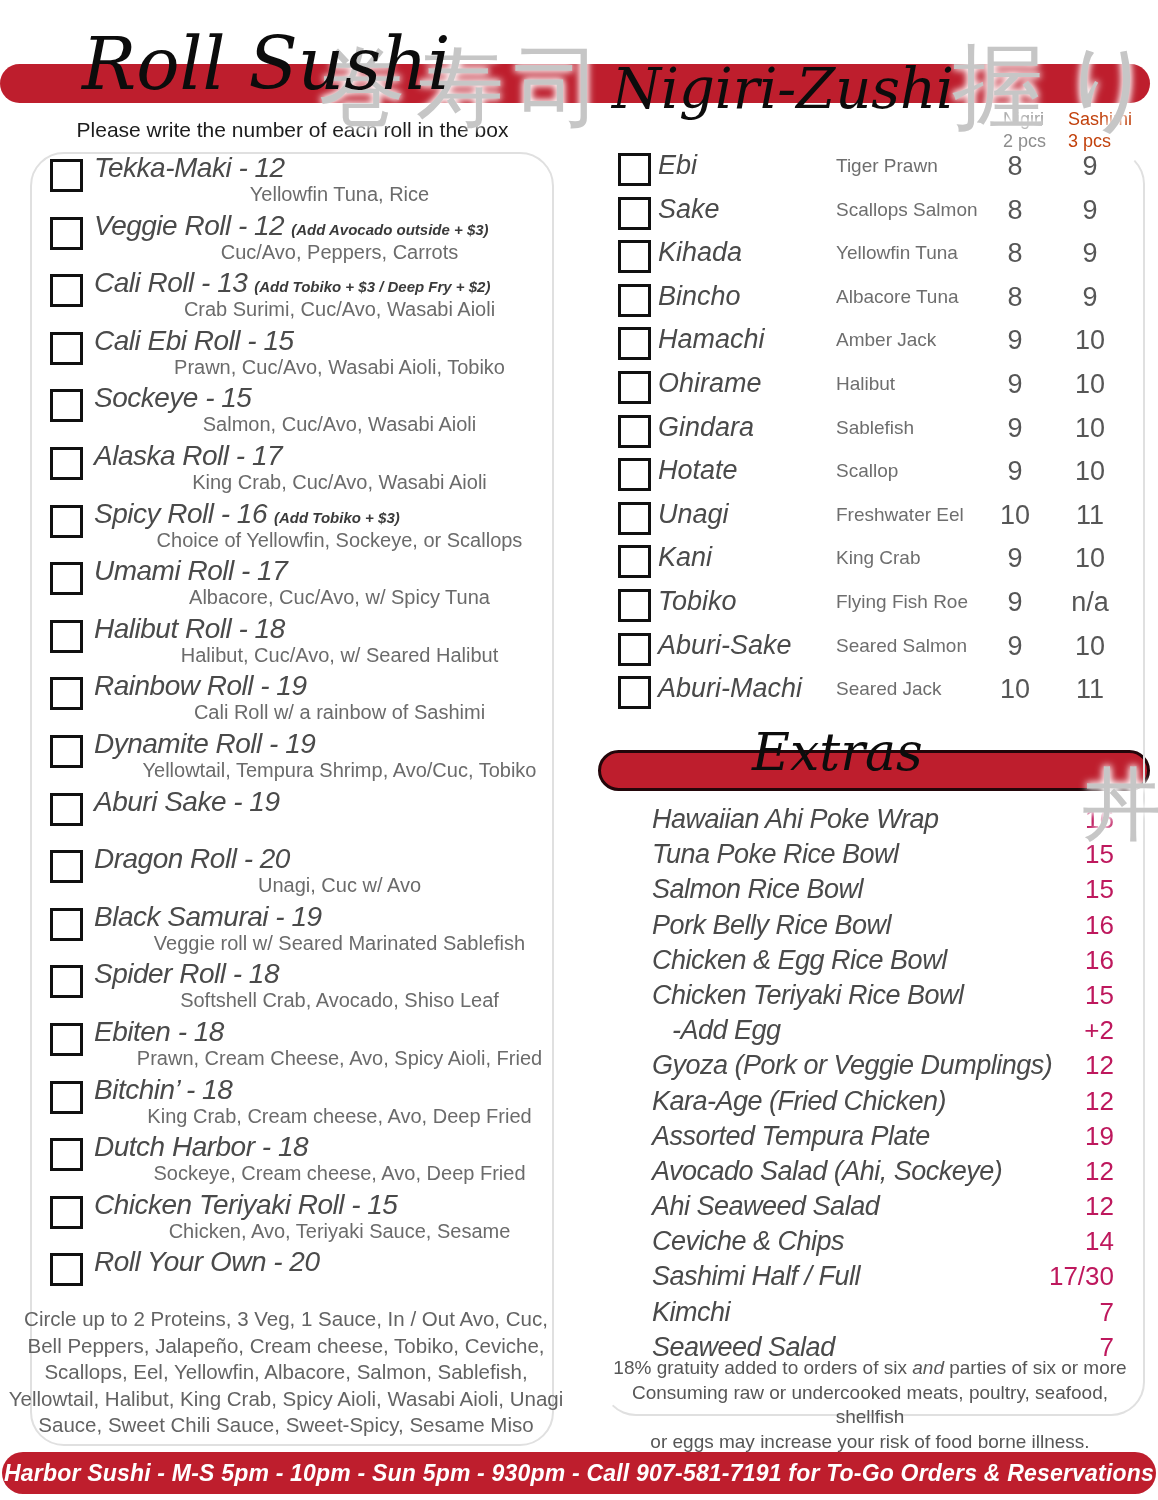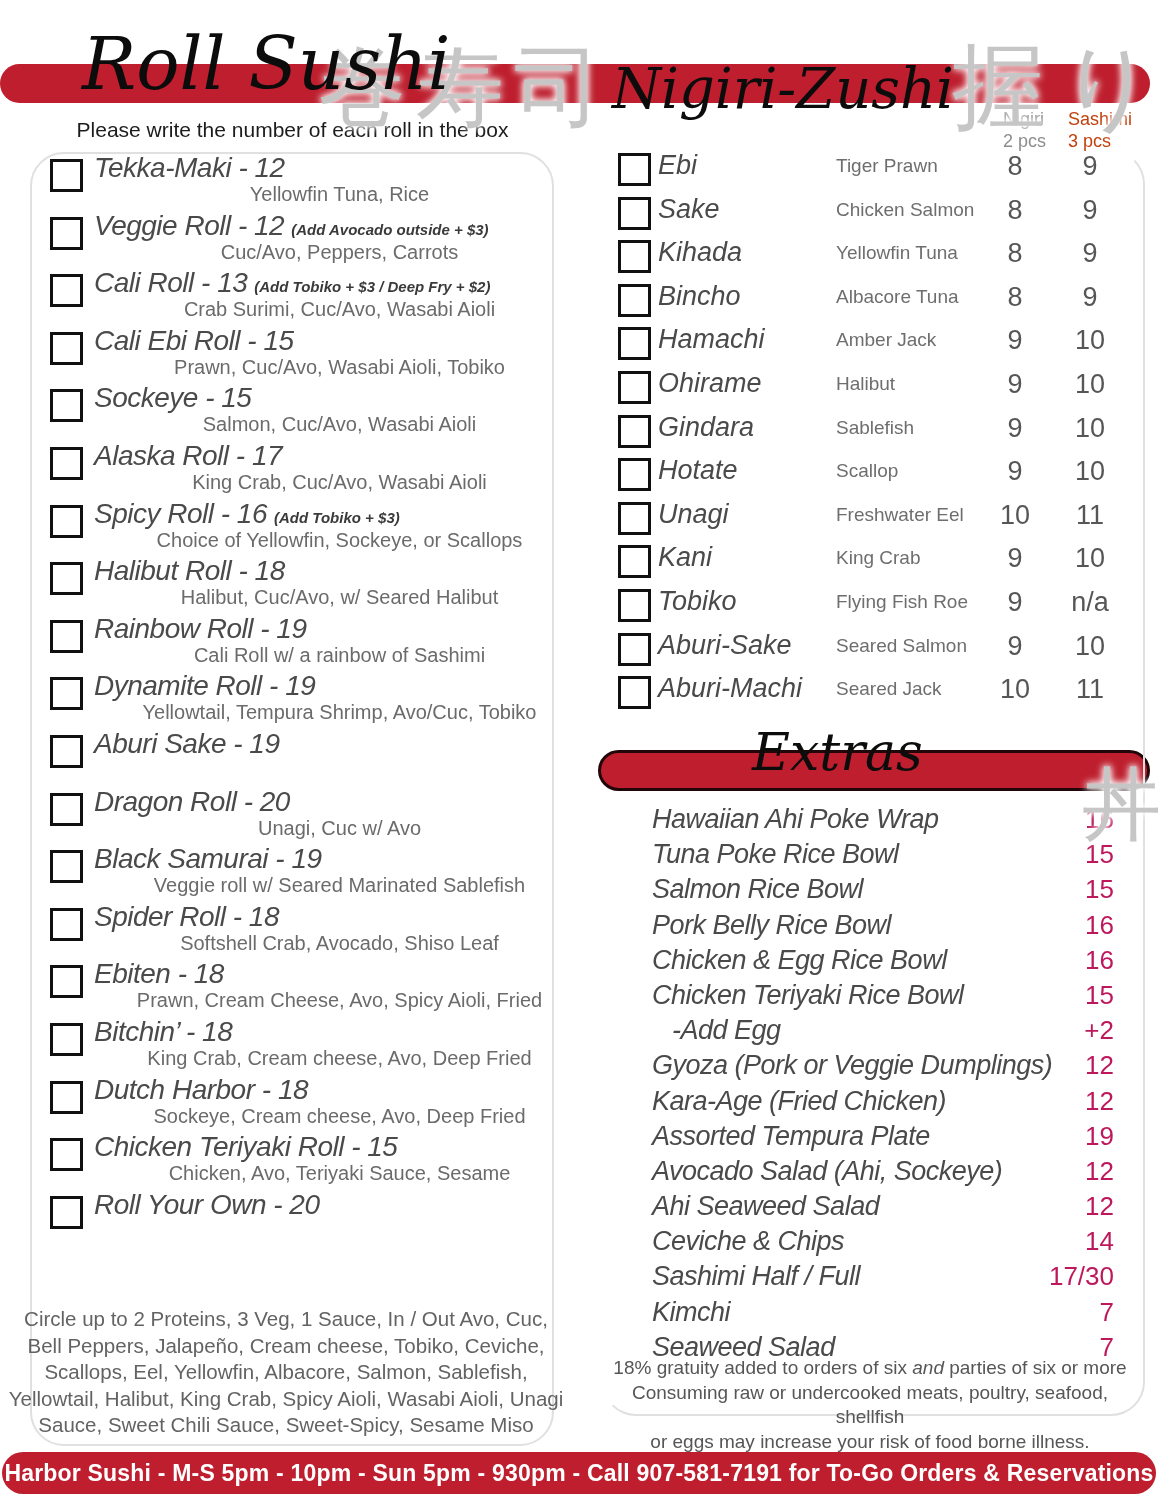--- a/index.html
+++ b/index.html
@@ -6,21 +6,21 @@
   #page{position:relative;width:1158px;height:1500px;background:#fff;overflow:hidden;
         font-family:"Liberation Sans",sans-serif;}
 
   
   .band{position:absolute;background:#BE1E2D;}
   #top-band{left:0;top:64px;width:1150px;height:39px;border-radius:20px;}
   #extras-band{left:598px;top:750px;width:552px;height:41px;border-radius:22px;
                border:3px solid #23060a;box-sizing:border-box;}
   #footer-band{left:2px;top:1452px;width:1154px;height:42px;border-radius:21px;
                display:flex;align-items:center;justify-content:center;}
-  #footer-band .txt{color:#fff;font-size:23px;font-weight:bold;letter-spacing:.2px;}
+  #footer-band .txt{color:#fff;font-size:23px;font-weight:bold;letter-spacing:.2px;font-style:italic;}
 
   
   .script{position:absolute;font-family:cursive,"DejaVu Serif",serif;font-style:italic;
           color:#0c0c0c;z-index:6;white-space:nowrap;}
   #title-roll{left:82px;top:22px;font-size:72px;}
   #title-nigiri{left:612px;top:56px;font-size:56px;}
   #title-extras{left:752px;top:722px;font-size:52px;}
 
   
   .cjk{position:absolute;color:#c6c6c6;z-index:5;font-family:Liberation Serif, serif;
@@ -142,20 +142,27 @@
       <div class="roll">
     <span class="box"></span>
     <span class="nameline">
       <span class="name">Spicy Roll - 16</span><span class="note">(Add Tobiko + $3)</span>
     </span>
     <span class="desc">Choice of Yellowfin, Sockeye, or Scallops</span>
   </div>
       <div class="roll">
     <span class="box"></span>
     <span class="nameline">
+      <span class="name">Umami Roll - 17</span>
+    </span>
+    <span class="desc">Albacore, Cuc/Avo, w/ Spicy Tuna</span>
+  </div>
+      <div class="roll">
+    <span class="box"></span>
+    <span class="nameline">
       <span class="name">Halibut Roll - 18</span>
     </span>
     <span class="desc">Halibut, Cuc/Avo, w/ Seared Halibut</span>
   </div>
       <div class="roll">
     <span class="box"></span>
     <span class="nameline">
       <span class="name">Rainbow Roll - 19</span>
     </span>
     <span class="desc">Cali Roll w/ a rainbow of Sashimi</span>
@@ -245,21 +252,21 @@
       <div class="nrow">
     <span class="box"></span>
     <span class="jp">Ebi</span>
     <span class="en">Tiger Prawn</span>
     <span class="p1">8</span>
     <span class="p2">9</span>
   </div>
       <div class="nrow">
     <span class="box"></span>
     <span class="jp">Sake</span>
-    <span class="en">Chicken Salmon</span>
+    <span class="en">Scallops Salmon</span>
     <span class="p1">8</span>
     <span class="p2">9</span>
   </div>
       <div class="nrow">
     <span class="box"></span>
     <span class="jp">Kihada</span>
     <span class="en">Yellowfin Tuna</span>
     <span class="p1">8</span>
     <span class="p2">9</span>
   </div>

